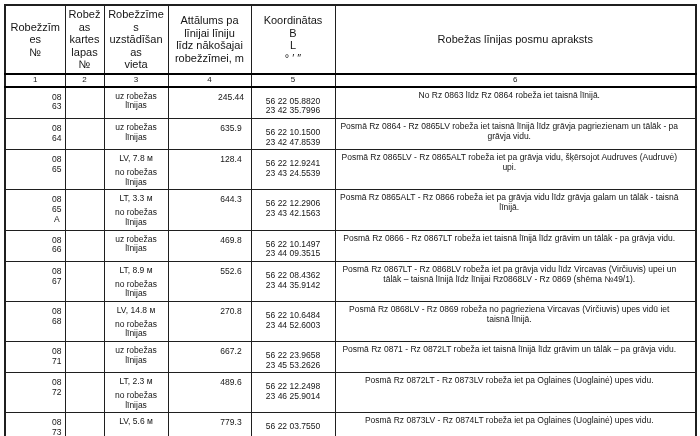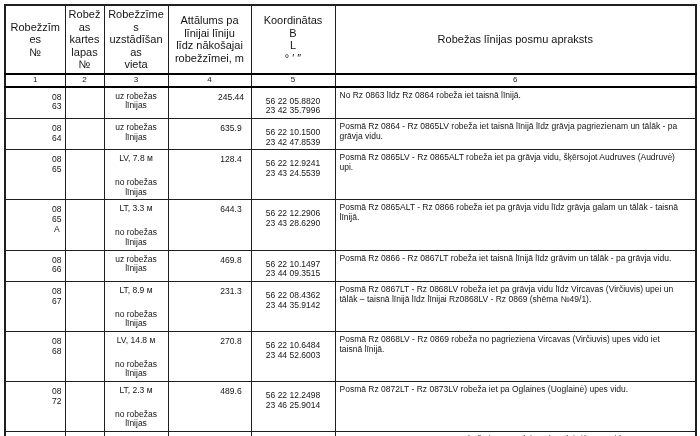--- a/index.html
+++ b/index.html
@@ -48,29 +48,29 @@
   }
   td.c-nr, td.c-lapa, td.c-att {
     text-align: center;
     padding-top: 5px;
     padding-left: 46px;
   }
   td.c-vieta {
     text-align: center;
     padding-top: 4px;
   }
-  td.c-vieta .vieta2 { margin-top: 14px; }
+  td.c-vieta .vieta2 { margin-top: 4px; }
   td.c-vieta .vieta2:empty { display: none; }
   td.c-coord {
     text-align: center;
     padding-top: 9px;
     white-space: nowrap;
   }
   td.c-desc {
-    text-align: left;
+    text-align: center;
     padding: 3px 16px 3px 4px;
   }
   
   table.border-table, th, td { border-color: #1f1f1f; }
 </style>
 </head>
 <body>
 
 <div class="sheet">
   <table class="border-table">
@@ -158,21 +158,21 @@
   <tr>
     <td class="c-nr">0865A</td>
     <td class="c-lapa">49</td>
     <td class="c-vieta">
             <div class="vieta1">LT, 3.3 м</div>
             <div class="vieta2">no robežas līnijas</div>
           </td>
     <td class="c-att">644.3</td>
     <td class="c-coord">
             <div>56 22 12.2906</div>
-            <div>23 43 28.6290</div>
+            <div>23 43 42.1563</div>
           </td>
     <td class="c-desc">Posmā Rz 0865ALT - Rz 0866 robeža iet pa grāvja vidu līdz grāvja galam un tālāk - taisnā līnijā.</td>
   </tr>
 
   <tr>
     <td class="c-nr">0866</td>
     <td class="c-lapa">49</td>
     <td class="c-vieta">
             <div class="vieta1">uz robežas līnijas</div>
           </td>
@@ -184,21 +184,21 @@
     <td class="c-desc">Posmā Rz 0866 - Rz 0867LT robeža iet taisnā līnijā līdz grāvim un tālāk - pa grāvja vidu.</td>
   </tr>
 
   <tr>
     <td class="c-nr">0867</td>
     <td class="c-lapa">49</td>
     <td class="c-vieta">
             <div class="vieta1">LT, 8.9 м</div>
             <div class="vieta2">no robežas līnijas</div>
           </td>
-    <td class="c-att">231.3</td>
+    <td class="c-att">552.6</td>
     <td class="c-coord">
             <div>56 22 08.4362</div>
             <div>23 44 35.9142</div>
           </td>
     <td class="c-desc">Posmā Rz 0867LT - Rz 0868LV robeža iet pa grāvja vidu līdz Vircavas (Virčiuvis) upei un tālāk – taisnā līnijā līdz līnijai Rz0868LV - Rz 0869 (shēma №49/1).</td>
   </tr>
 
   <tr>
     <td class="c-nr">0868</td>
     <td class="c-lapa">49</td>
@@ -209,20 +209,33 @@
     <td class="c-att">270.8</td>
     <td class="c-coord">
             <div>56 22 10.6484</div>
             <div>23 44 52.6003</div>
           </td>
     <td class="c-desc">Posmā Rz 0868LV - Rz 0869  robeža no pagrieziena Vircavas (Virčiuvis) upes vidū iet taisnā līnijā.</td>
   </tr>
 
 
 
+  <tr>
+    <td class="c-nr">0871</td>
+    <td class="c-lapa">51</td>
+    <td class="c-vieta">
+            <div class="vieta1">uz robežas līnijas</div>
+          </td>
+    <td class="c-att">667.2</td>
+    <td class="c-coord">
+            <div>56 22 23.9658</div>
+            <div>23 45 53.2626</div>
+          </td>
+    <td class="c-desc">Posmā Rz 0871 - Rz 0872LT robeža iet taisnā līnijā līdz grāvim un tālāk – pa grāvja vidu.</td>
+  </tr>
 
   <tr>
     <td class="c-nr">0872</td>
     <td class="c-lapa">51</td>
     <td class="c-vieta">
             <div class="vieta1">LT, 2.3 м</div>
             <div class="vieta2">no robežas līnijas</div>
           </td>
     <td class="c-att">489.6</td>
     <td class="c-coord">

